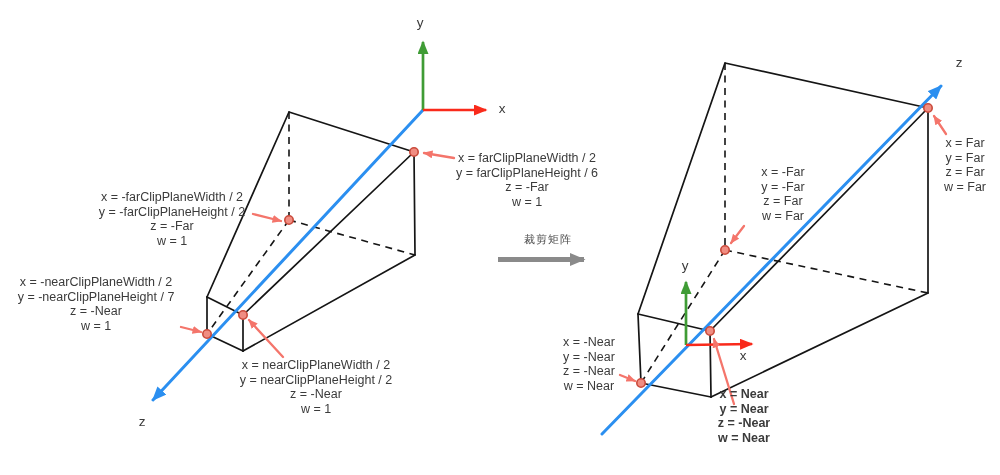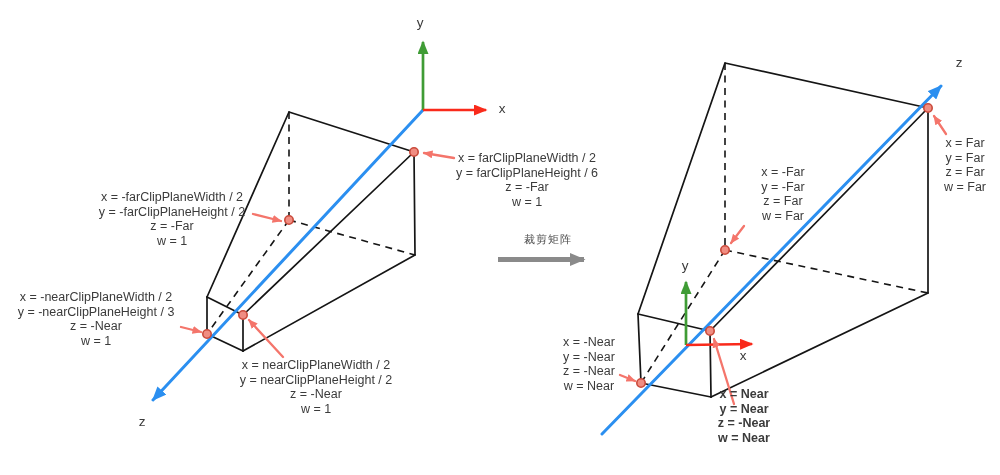--- a/index.html
+++ b/index.html
@@ -154,23 +154,23 @@
     <span>y = -farClipPlaneHeight / 2</span>
     <span>z = -Far</span>
     <span>w = 1</span>
   </div>
   <div class="lbl" style="left:527px; top:151px;">
     <span>x = farClipPlaneWidth / 2</span>
     <span>y = farClipPlaneHeight / 6</span>
     <span>z = -Far</span>
     <span>w = 1</span>
   </div>
-  <div class="lbl" style="left:96px; top:275px;margin-top:15px;">
+  <div class="lbl" style="left:96px; top:275px;">
     <span>x = -nearClipPlaneWidth / 2</span>
-    <span>y = -nearClipPlaneHeight / 3</span>
+    <span>y = -nearClipPlaneHeight / 7</span>
     <span>z = -Near</span>
     <span>w = 1</span>
   </div>
   <div class="lbl" style="left:316px; top:358px;">
     <span>x = nearClipPlaneWidth / 2</span>
     <span>y = nearClipPlaneHeight / 2</span>
     <span>z = -Near</span>
     <span>w = 1</span>
   </div>
 

